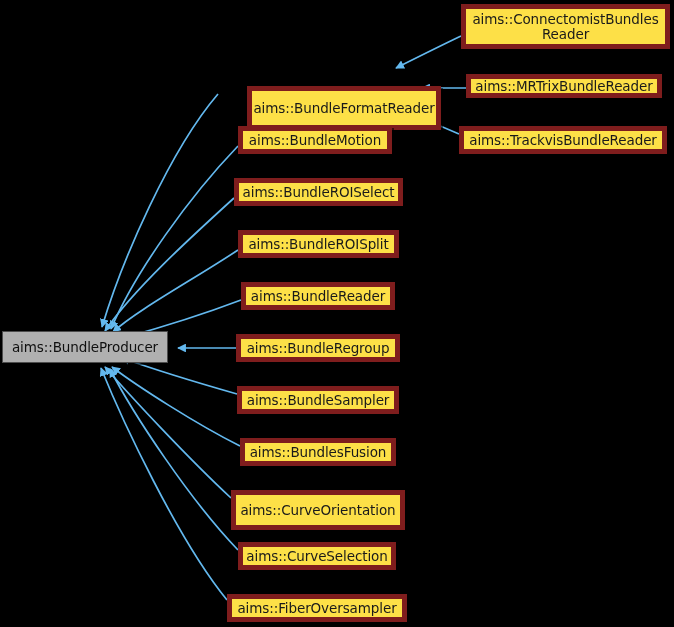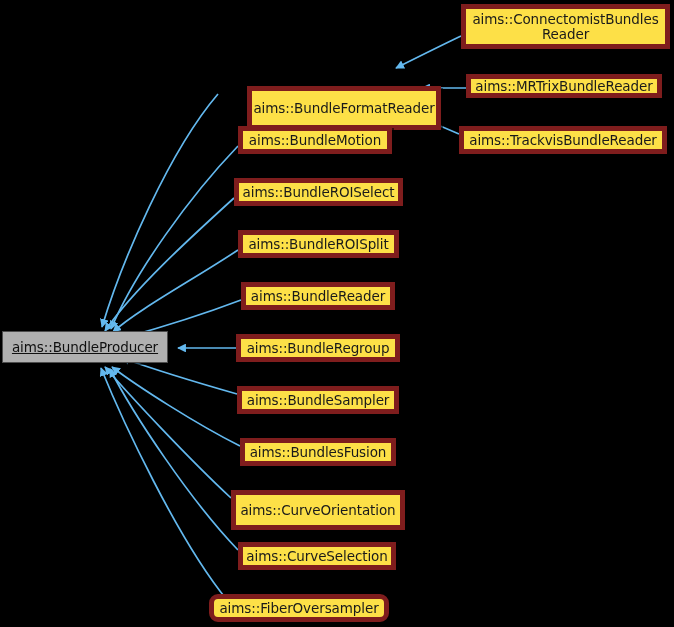--- a/index.html
+++ b/index.html
@@ -73,31 +73,31 @@
         <path d="M231,498 C190,460 132,398 105,367" fill="none" stroke="#63b8ee" stroke-width="1.7" marker-end="url(#arrow)"></path>
         <path d="M238,550 C190,500 133,414 110,369" fill="none" stroke="#63b8ee" stroke-width="1.7" marker-end="url(#arrow)"></path>
         <path d="M227,600 C178,540 122,420 101,368" fill="none" stroke="#63b8ee" stroke-width="1.7" marker-end="url(#arrow)"></path>
         <path d="M461,36 C440,46 412,60 396,68" fill="none" stroke="#63b8ee" stroke-width="1.7" marker-end="url(#arrow)"></path>
         <path d="M466,88 C450,88 436,88 422,88" fill="none" stroke="#63b8ee" stroke-width="1.7" marker-end="url(#arrow)"></path>
         <path d="M459,134 C438,125 412,114 397,108" fill="none" stroke="#63b8ee" stroke-width="1.7" marker-end="url(#arrow)"></path>
       </g>
   </svg>
 
   <div id="node-layer">
-      <div class="node root" style="left: 2px; top: 331px; width: 166px; height: 32px; text-decoration: underline;"><span class="node-label">aims::BundleProducer</span></div>
+      <div class="node root" style="left: 2px; top: 331px; width: 166px; height: 32px;"><span class="node-label">aims::BundleProducer</span></div>
       <div class="node" style="left: 218px; top: 86px; width: 194px; height: 44px; margin-left: 29px;"><span class="node-label">aims::BundleFormatReader</span></div>
       <div class="node" style="left: 238px; top: 126px; width: 154px; height: 28px;"><span class="node-label">aims::BundleMotion</span></div>
       <div class="node" style="left: 234px; top: 178px; width: 169px; height: 28px;"><span class="node-label">aims::BundleROISelect</span></div>
       <div class="node" style="left: 238px; top: 230px; width: 161px; height: 28px; text-align: center;"><span class="node-label">aims::BundleROISplit</span></div>
       <div class="node" style="left: 241px; top: 282px; width: 154px; height: 28px;"><span class="node-label">aims::BundleReader</span></div>
       <div class="node" style="left: 236px; top: 334px; width: 164px; height: 28px;"><span class="node-label">aims::BundleRegroup</span></div>
       <div class="node" style="left: 237px; top: 386px; width: 162px; height: 28px;"><span class="node-label">aims::BundleSampler</span></div>
       <div class="node" style="left: 240px; top: 438px; width: 156px; height: 28px;"><span class="node-label">aims::BundlesFusion</span></div>
       <div class="node" style="left: 231px; top: 490px; width: 174px; height: 40px;"><span class="node-label">aims::CurveOrientation</span></div>
       <div class="node" style="left: 238px; top: 542px; width: 158px; height: 28px;"><span class="node-label">aims::CurveSelection</span></div>
-      <div class="node" style="left: 209px; top: 594px; width: 180px; height: 28px; border-radius: 9px;"><span class="node-label">aims::FiberOversampler</span></div>
+      <div class="node" style="left: 227px; top: 594px; width: 180px; height: 28px;"><span class="node-label">aims::FiberOversampler</span></div>
       <div class="node" style="left: 461px; top: 4px; width: 209px; height: 45px;"><span class="node-label">aims::ConnectomistBundles
 Reader</span></div>
       <div class="node" style="left: 466px; top: 74px; width: 196px; height: 24px;"><span class="node-label">aims::MRTrixBundleReader</span></div>
       <div class="node" style="left: 459px; top: 126px; width: 208px; height: 28px;"><span class="node-label">aims::TrackvisBundleReader</span></div>
     </div>
 
 </div>
 
 </body></html>

